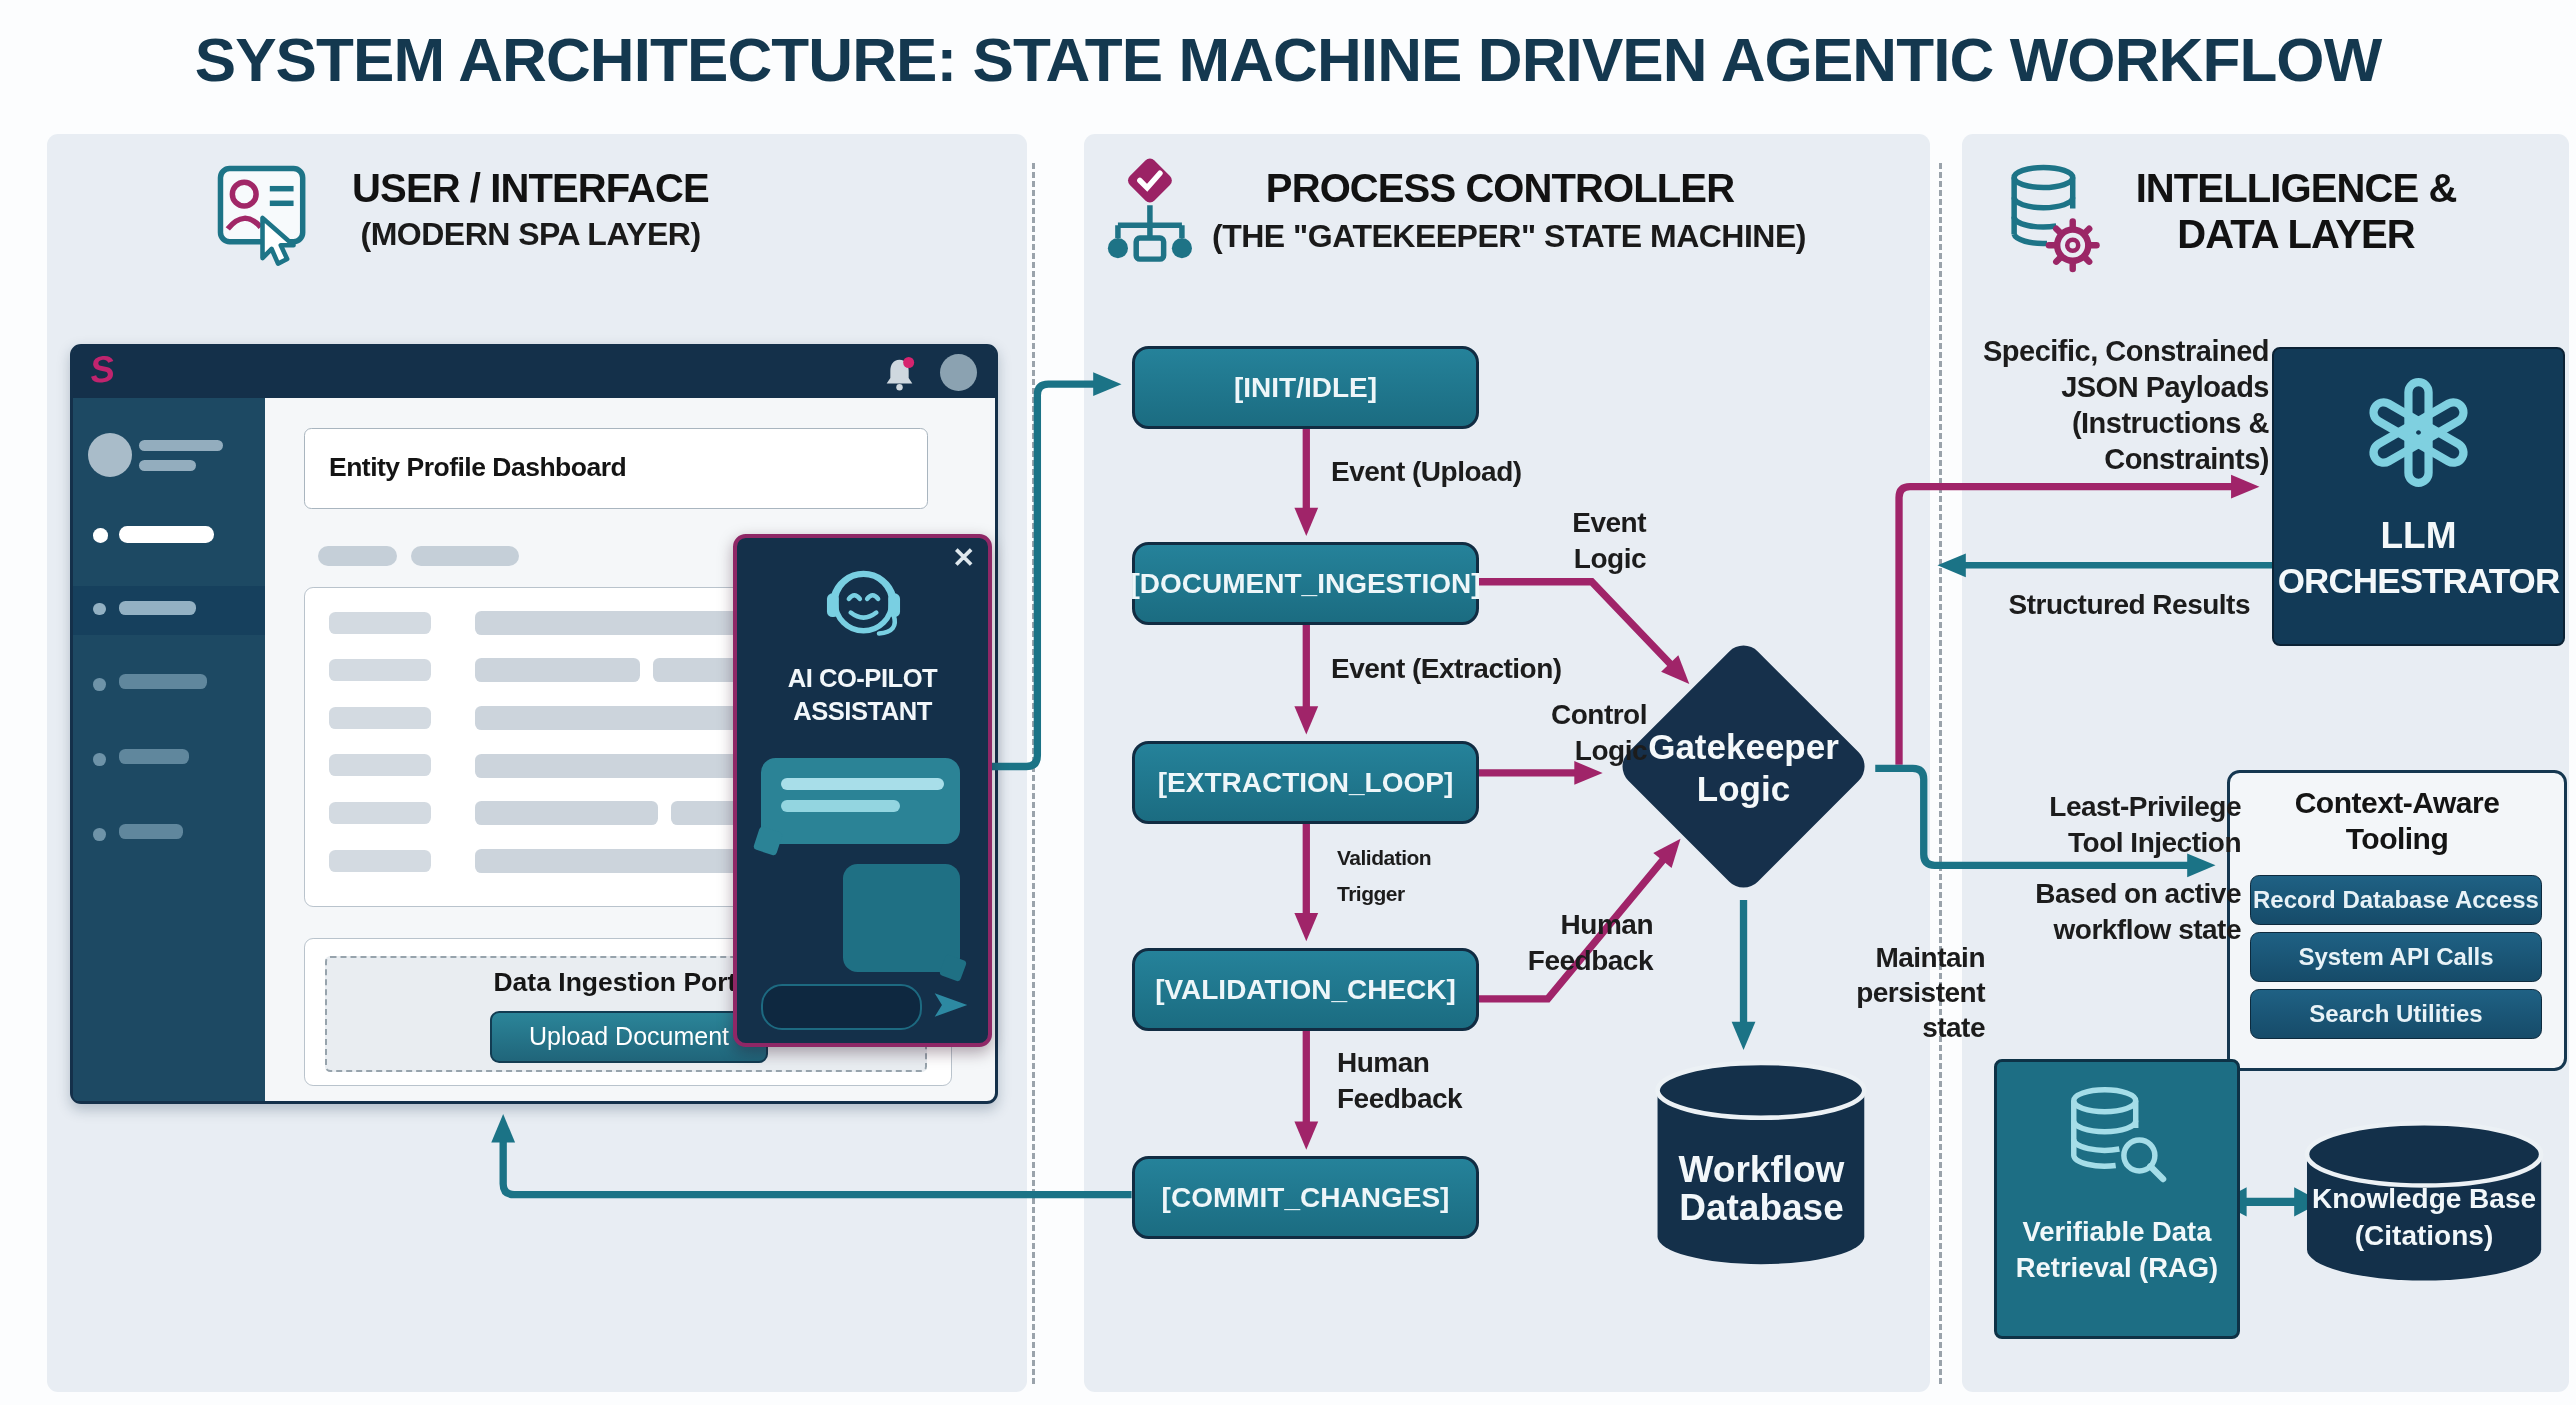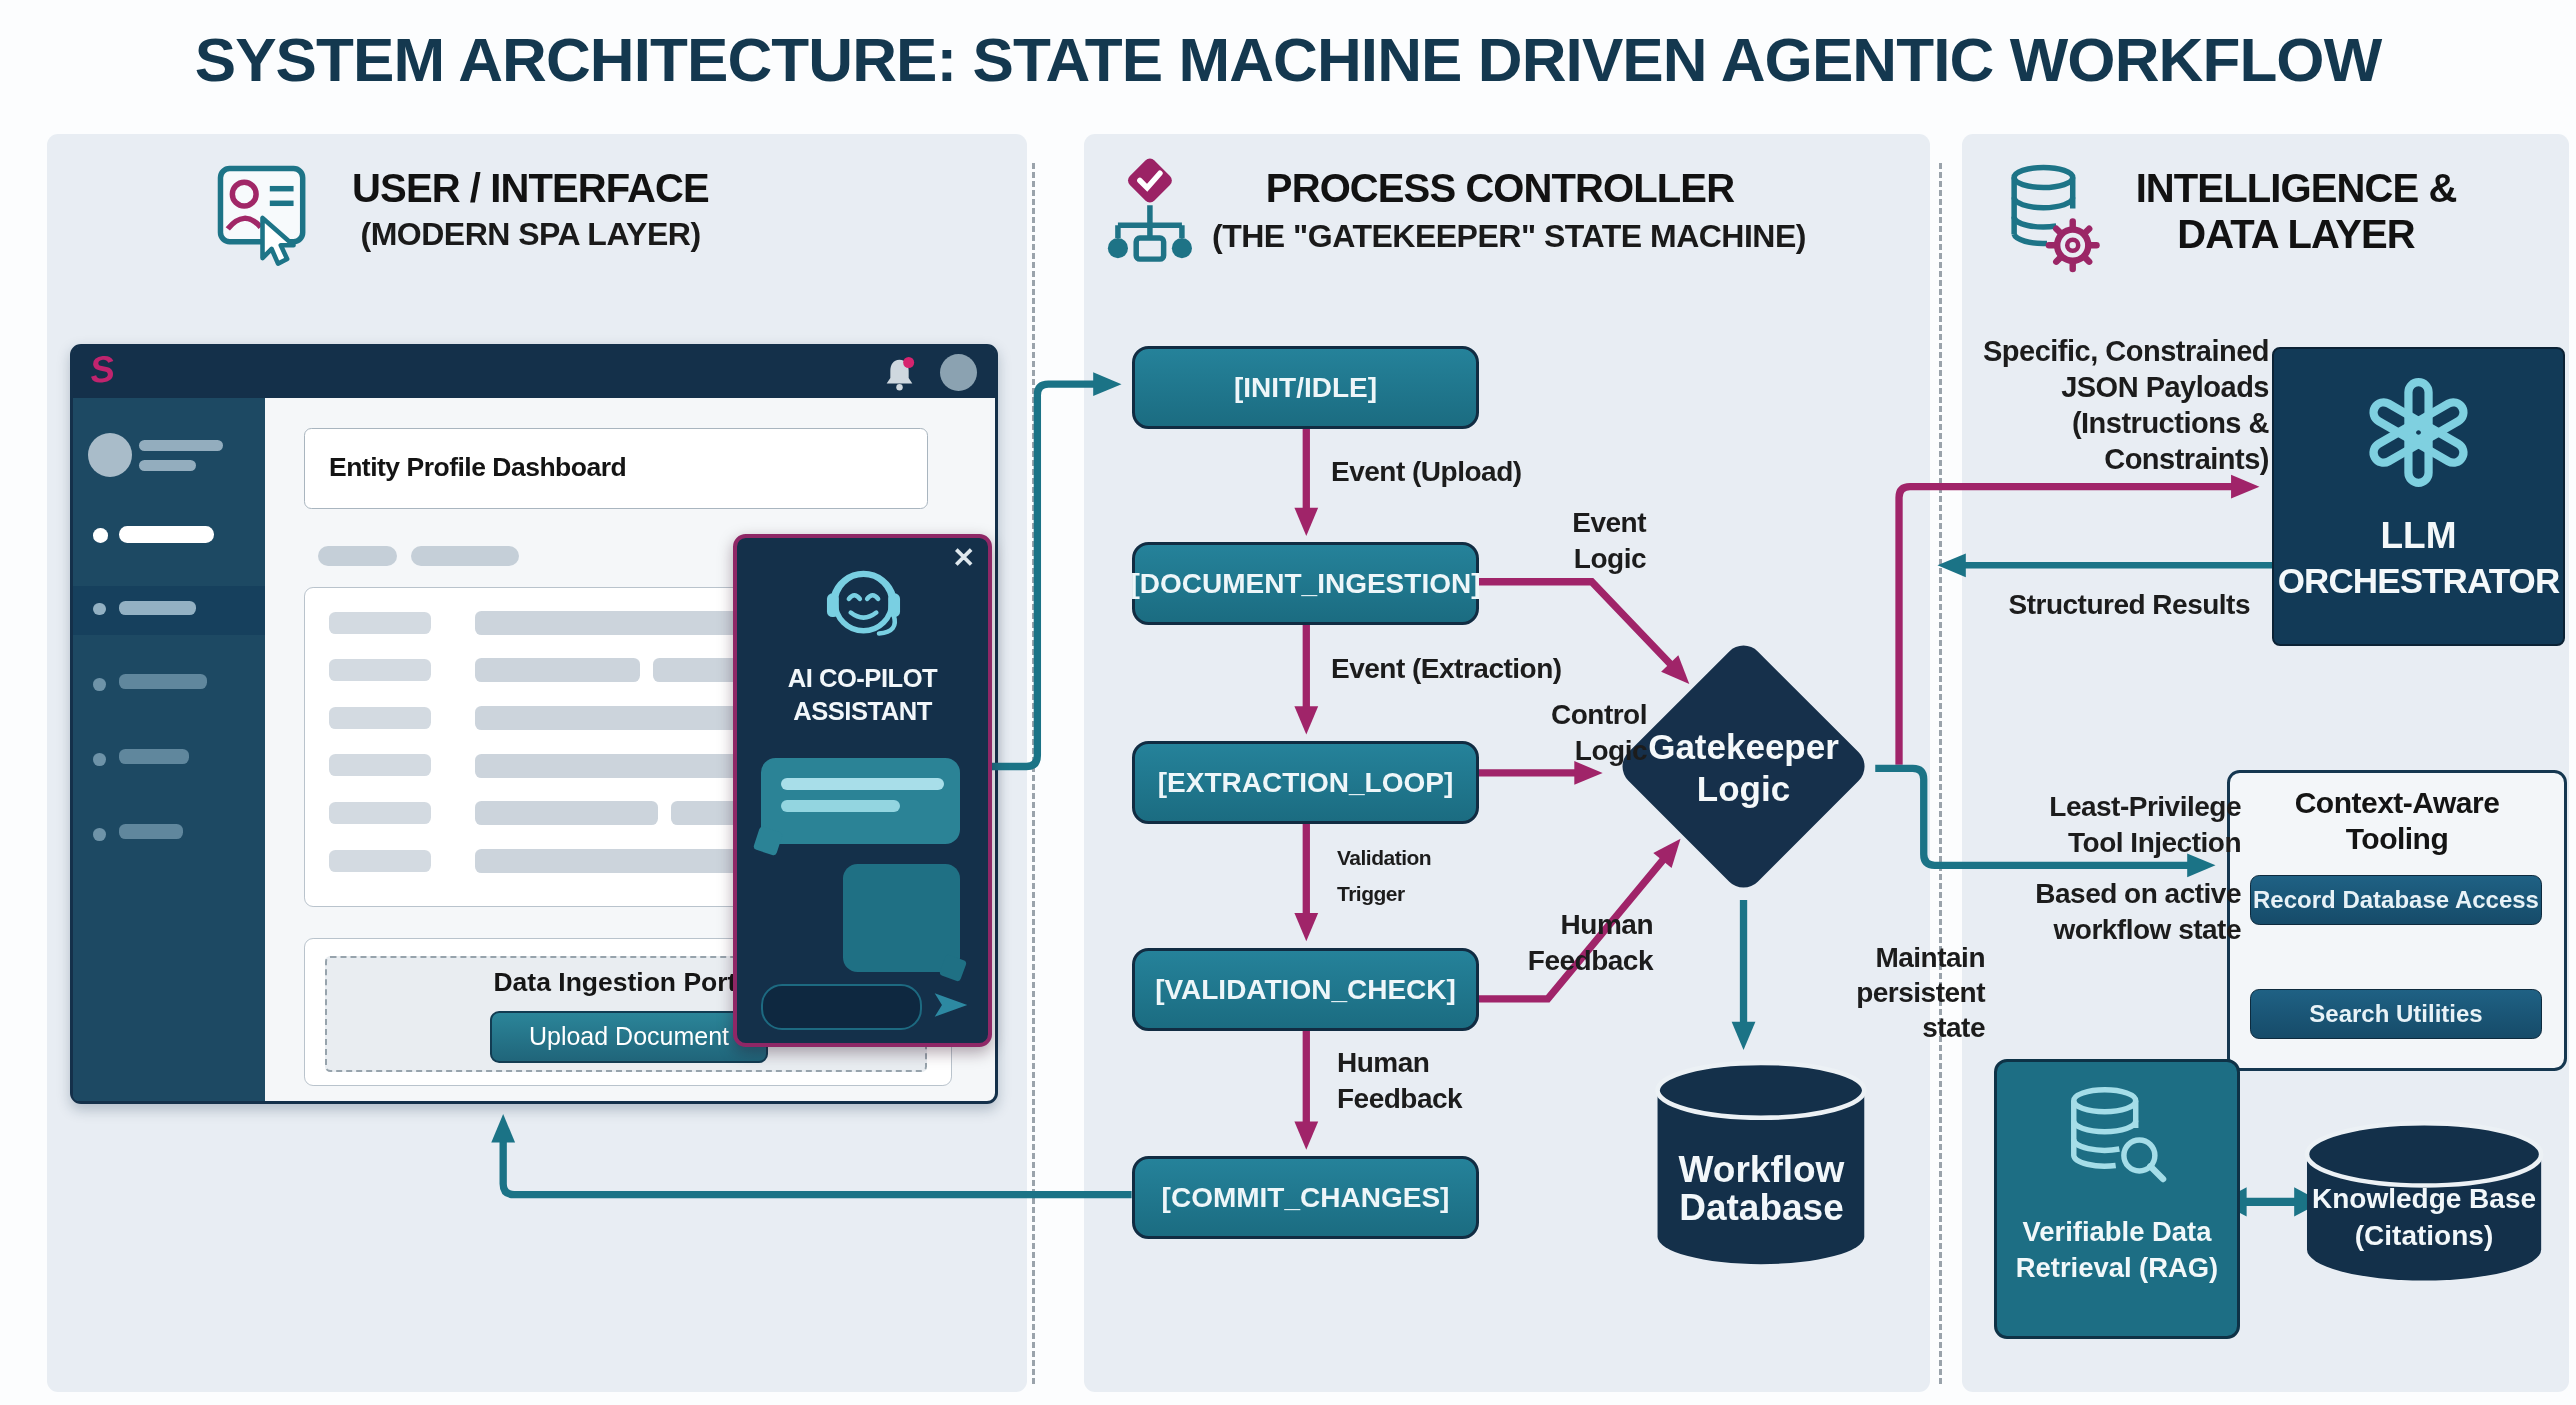--- a/index.html
+++ b/index.html
@@ -64,21 +64,21 @@
   #llm-box{position:absolute;left:2272px;top:347px;width:289px;height:295px;background:#123a57;
       border:2.7px solid #0b2235;border-radius:8px;z-index:5;}
   .llm-line{position:absolute;left:0;width:100%;text-align:center;color:#f4f8fa;font-weight:bold;}
   #tool-box{position:absolute;left:2227px;top:727px;width:334px;height:295px;background:#f3f6f9;
       border:3.7px solid #153750;border-radius:12.8px;z-index:5;margin-top:43px;}
   .tool-title{position:absolute;left:0;width:100%;text-align:center;font-size:30px;font-weight:bold;color:#141414;letter-spacing:-0.5px;}
   .toolbtn{position:absolute;left:20px;width:290px;height:48px;border-radius:9.1px;
       background:linear-gradient(180deg,#1f6184,#164b69);border:1.8px solid #0d2a3e;color:#e8f2f7;
       font-size:24px;font-weight:bold;display:flex;align-items:center;justify-content:center;}
   #rag-box{position:absolute;left:1994px;top:1059px;width:240px;height:274px;background:#1d6e84;
-      border:3.7px solid #0e3246;border-radius:13px;z-index:5;}
+      border:3.7px solid #0e3246;border-radius:8px;z-index:5;}
   .rag-line{position:absolute;left:0;width:100%;text-align:center;color:#f2f8fa;font-weight:bold;font-size:27.4px;}
   .cylText{position:absolute;text-align:center;color:#f2f7fa;font-weight:bold;z-index:6;}
   #overlay{position:absolute;left:0;top:0;z-index:3;}
   .diamond-text{position:absolute;left:1643px;top:726px;width:201px;text-align:center;color:#f4f8fa;
       font-weight:bold;font-size:35px;line-height:42px;z-index:6;}
 </style>
 </head>
 <body>
 
 <div id="canvas">
@@ -338,20 +338,21 @@
   </div>
   <div class="lbl center" style="left:1967px;top:876px;width:274px;font-size:28px;line-height:36px;">
     <div>Based on active</div>
     <div>workflow state</div>
   </div>
 
   <div id="tool-box">
     <div class="tool-title" style="top:12.8px;">Context-Aware</div>
     <div class="tool-title" style="top:49px;">Tooling</div>
     <div class="toolbtn" style="top:102px;">Record Database Access</div>
+    <div class="toolbtn" style="top:159px;">System API Calls</div>
     <div class="toolbtn" style="top:216px;">Search Utilities</div>
   </div>
 
   <div id="rag-box">
     <svg class="abs" style="left:64px;top:22px;" width="113" height="110" viewBox="0 0 124 120">
       <ellipse cx="48" cy="18" rx="34" ry="12" fill="none" stroke="#a5dde8" stroke-width="6"></ellipse>
       <path d="M14 18 V 78 A 34 12 0 0 0 60 89 M82 18 V 48" fill="none" stroke="#a5dde8" stroke-width="6"></path>
       <path d="M14 40 A 34 12 0 0 0 82 40 M14 60 A 34 12 0 0 0 64 71" fill="none" stroke="#a5dde8" stroke-width="6"></path>
       <circle cx="86" cy="78" r="17" fill="none" stroke="#a5dde8" stroke-width="6"></circle>
       <line x1="98" y1="90" x2="112" y2="104" stroke="#a5dde8" stroke-width="7" stroke-linecap="round"></line>

